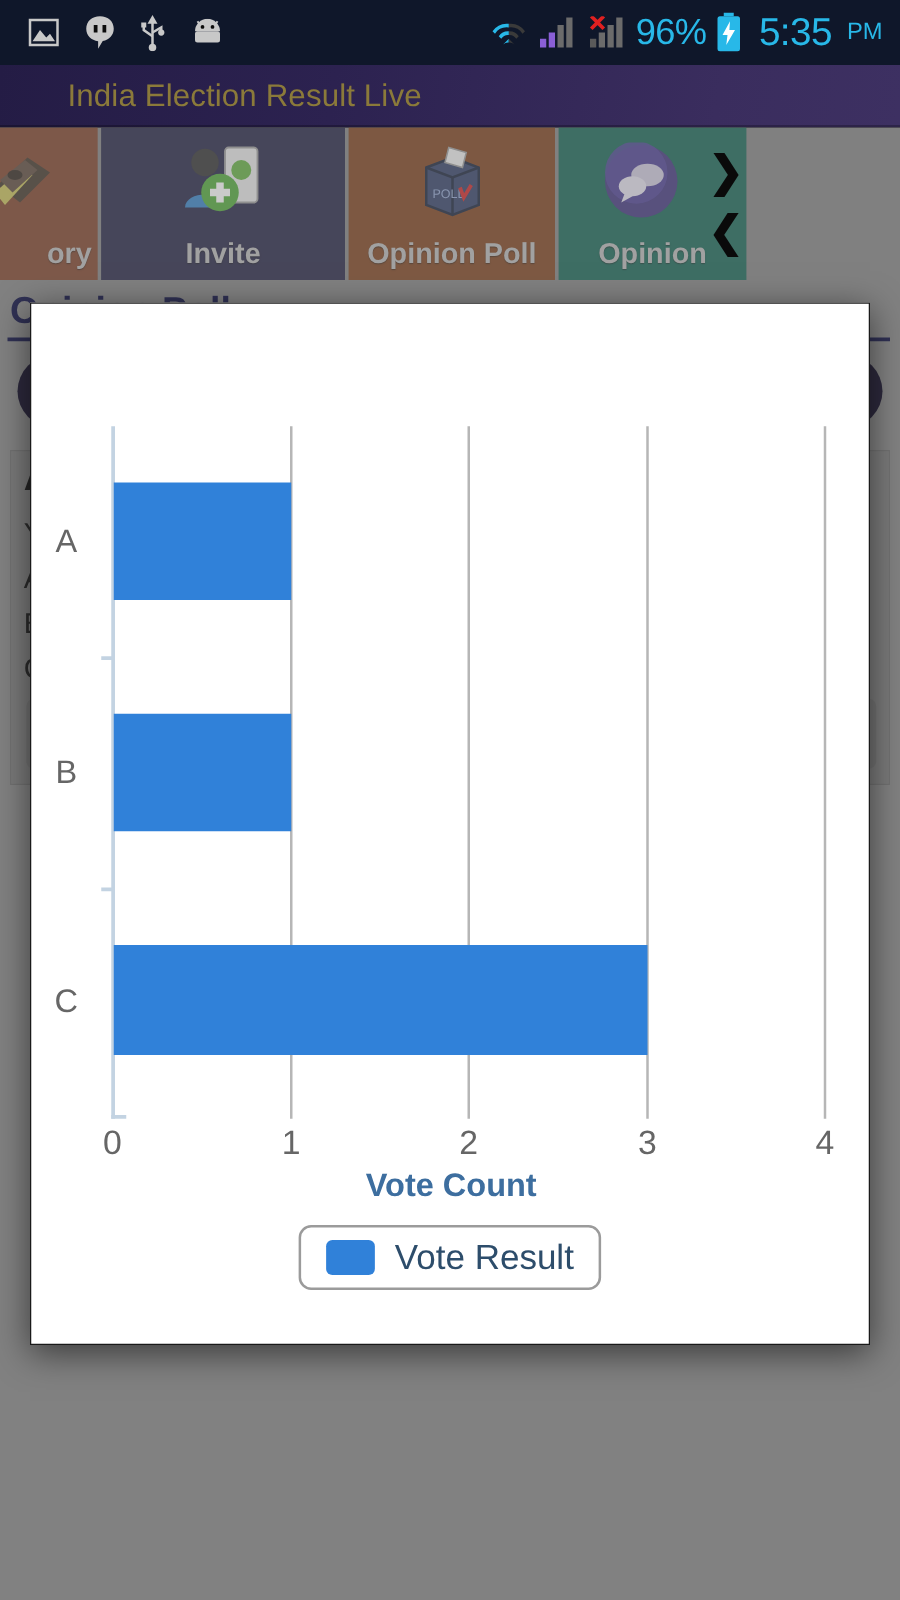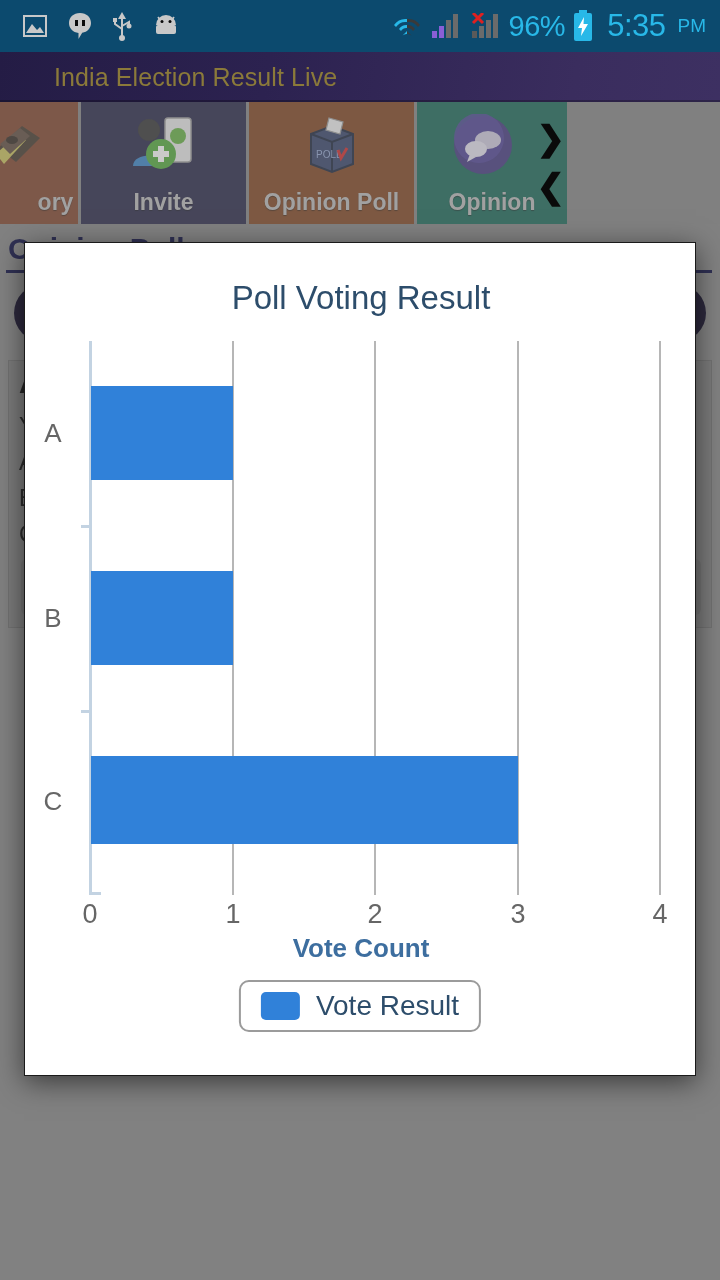--- a/index.html
+++ b/index.html
@@ -14,21 +14,21 @@
     overflow: hidden;
     font-family: "Liberation Sans", sans-serif;
     -webkit-font-smoothing: antialiased;
   }
 
   
   .status-bar {
     position: absolute;
     left: 0; top: 0;
     width: 720px; height: 52px;
-    background: #0c4a6e;
+    background: #0f172a;
     display: flex;
     align-items: center;
     box-sizing: border-box;
     padding: 0 14px 0 22px;
   }
   .sb-left { display: flex; align-items: center; gap: 20px; }
   .sb-right { margin-left: auto; display: flex; align-items: center; gap: 8px; }
 
   .ic { display: inline-block; line-height: 0; }
   .ic svg { display: block; }
@@ -416,21 +416,21 @@
         <path d="M0 40 L22 20 L30 26 L8 50 Z" fill="#c8c053"></path>
         <path d="M4 30 L24 14 L34 22 L14 40 Z" fill="#594436"></path>
         <ellipse cx="16" cy="26" rx="6" ry="4" fill="#2a2018"></ellipse>
       </svg>
     </div>
     <div class="tab-label">ory</div>
     <div class="tab-dim"></div>
   </div>
 
 
-  <div class="tab" style="width:165px; background:#1d1c3e;">
+  <div class="tab" style="width:195px; background:#1d1c3e;">
     <div class="tab-icon">
       <svg width="66" height="62" viewBox="0 0 66 62">
         <rect x="34" y="4" width="26" height="44" rx="3" fill="#e8e8e8" stroke="#9a9a9a" stroke-width="1.5"></rect>
         <circle cx="47" cy="22" r="8" fill="#5fae3c"></circle>
         <circle cx="18" cy="16" r="11" fill="#2b2b2b"></circle>
         <path d="M2 52 C2 38 34 38 34 52 Z" fill="#2f7ec4"></path>
         <circle cx="30" cy="40" r="15" fill="#4aa832"></circle>
         <rect x="27" y="32" width="6" height="16" fill="#fff"></rect>
         <rect x="22" y="37" width="16" height="6" fill="#fff"></rect>
       </svg>
@@ -484,21 +484,20 @@
     <div class="bg-line" style="top:124px;">B) No</div>
     <div class="bg-line" style="top:160px;">C) Can't say</div>
     <div class="bg-inner-btn"></div>
   </div>
 </div>
 
 <div class="scrim"></div>
 
 <div class="dialog">
 
-  <div class="chart-title">Poll Voting Result</div>
 
   <div class="plot">
 
     <div class="axis-line"></div>
     <div class="axis-foot"></div>
 
     <div class="axis-tick-y" style="top:282px;"></div>
     <div class="axis-tick-y" style="top:467px;"></div>
 
     <div class="gridline" style="left:207px;"></div>

